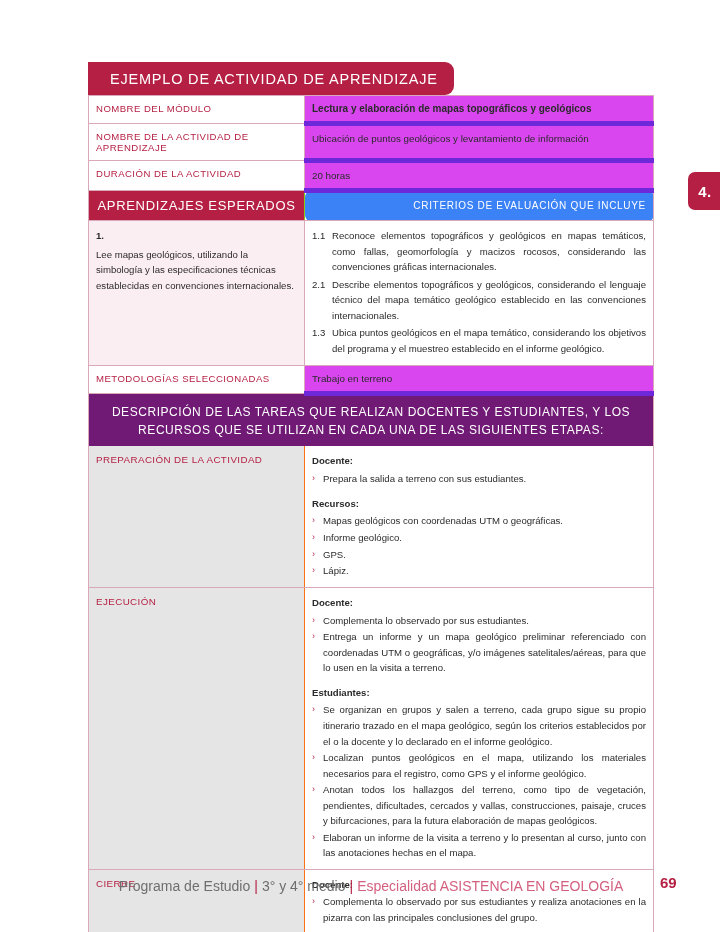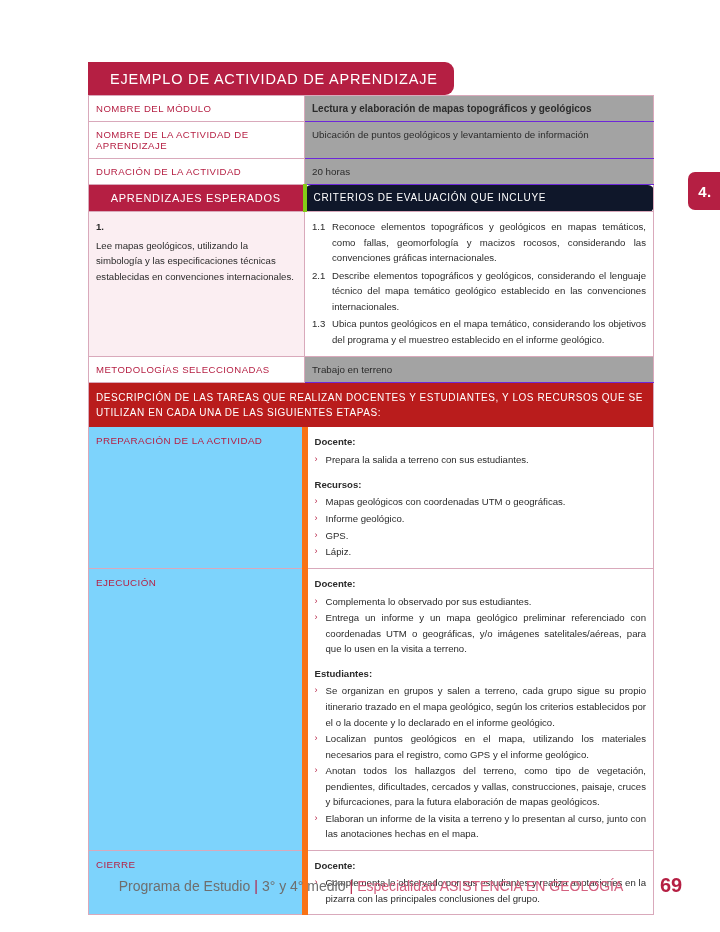--- a/index.html
+++ b/index.html
@@ -65,43 +65,43 @@
     padding: 6px 8px 5px 8px;
     border-bottom: 1px solid #d9a9bb;
     border-right: 1px solid #d9a9bb;
     width: 216px;
     background: #fff;
   }
   .val {
     color: #2b2b2b;
     font-size: 9.8px;
     padding: 6px 8px 5px 10px;
-    border-bottom: 1px solid #6d28d9;
-    background: #a3a3a3;
+    border-bottom: 5px solid #6d28d9;
+    background: #d946ef;
     margin-top: 21px;
   }
   .val.bold { font-weight: bold; font-size: 10px; }
 
   
   .hdr-red {
     background: #b51f43;
     color: #fff;
-    font-size: 11px;
+    font-size: 13px;
     letter-spacing: .7px;
     text-align: center;
     padding: 8px 6px 7px 6px;
-    border-right: 4px solid #84cc16;
+    border-right: 1px solid #84cc16;
     border-bottom: 1px solid #d9a9bb;
   }
   .hdr-grey {
-    background: #0f172a;
+    background: #3b82f6;
     color: #fff;
     font-size: 10px;
     letter-spacing: .7px;
-    text-align: left;
+    text-align: right;
     padding: 8px 6px 7px 6px;
     border-bottom: 1px solid #d9a9bb;
     border-radius: 6px;
   }
 
   
   .ae-cell {
     background: #fbeef2;
     padding: 10px 10px 16px 8px;
     border-right: 1px solid #d9a9bb;
@@ -122,37 +122,38 @@
   .ce-item {
     display: flex;
     margin-bottom: 2px;
     text-align: justify;
   }
   .ce-item .k { flex: 0 0 20px; }
   .ce-item .t { flex: 1 1 auto; }
 
   
   .desc-band {
-    background: #b91c1c;
+    background: #701a75;
     color: #fff;
-    font-size: 10px;
+    font-size: 12px;
     letter-spacing: .55px;
     line-height: 1.5;
     padding: 6px 9px 6px 9px;
+    text-align: center;
   }
 
   
   .etapa-lbl {
-    background: #7dd3fc;
+    background: #e5e5e5;
     color: #b51f43;
     font-size: 9.8px;
     letter-spacing: .4px;
     line-height: 1.5;
     padding: 9px 8px 12px 8px;
-    border-right: 6px solid #f97316;
+    border-right: 1px solid #f97316;
     border-bottom: 1px solid #d9a9bb;
     width: 110px;
   }
   .etapa-body {
     background: #fff;
     padding: 9px 10px 12px 10px;
     border-bottom: 1px solid #d9a9bb;
     font-size: 9.6px;
     color: #2b2b2b;
     line-height: 1.62;
@@ -184,21 +185,21 @@
     text-align: center;
     font-size: 14px;
     color: #6e6e6e;
   }
   .footer .sep { color: #b51f43; margin: 0 4px; }
   .footer .esp { color: #d4607f; }
   .pagenum {
     position: absolute;
     left: 660px; top: 874px;
     color: #b51f43;
-    font-size: 20px;
+    font-size: 15px;
     font-weight: bold;
   }
 </style>
 </head>
 <body>
 
 <div class="page">
 
   <div class="side-tab">
     <span>4.</span>

